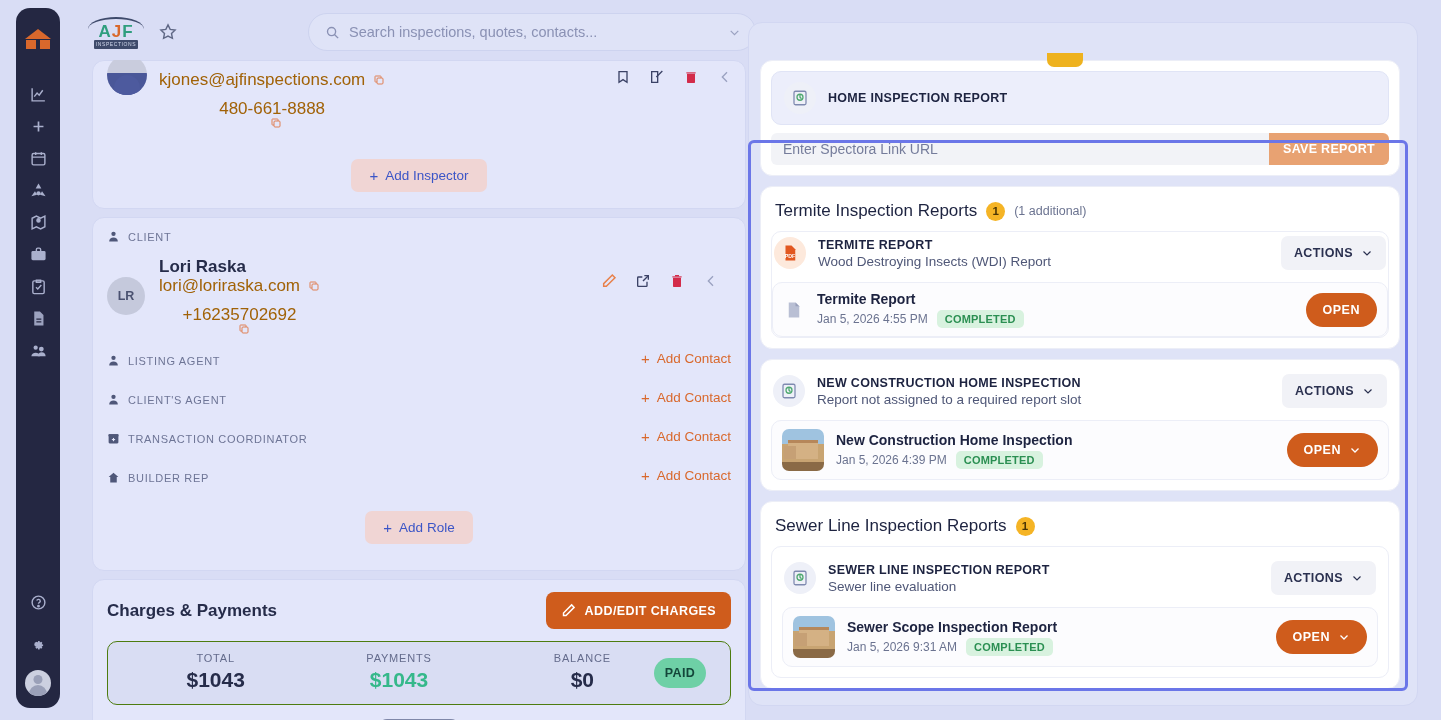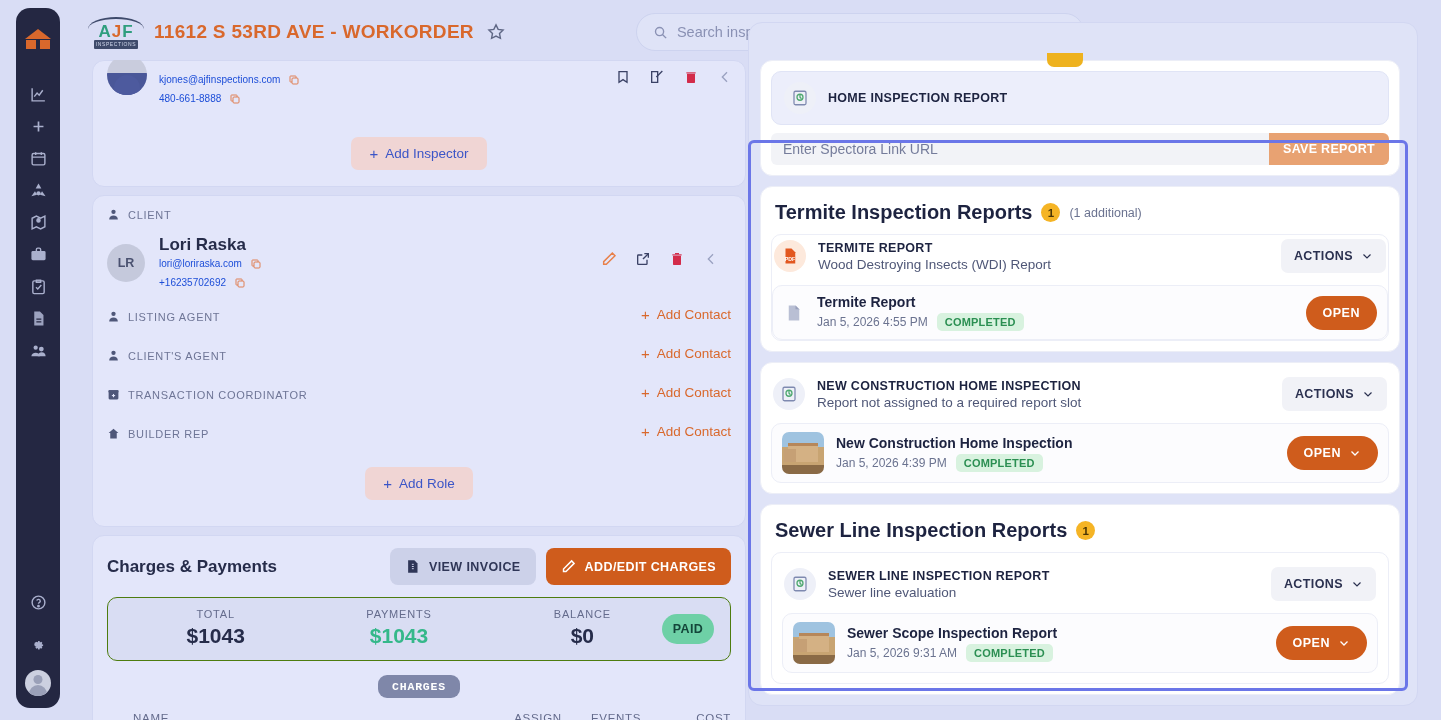--- a/index.html
+++ b/index.html
@@ -125,22 +125,22 @@
     width: 40px; height: 40px; border-radius: 50%;
     background: linear-gradient(#c9ccdd 0 45%, #4a5798 45% 100%);
     flex: none; overflow:hidden; position:relative;
     margin-top:-14px;
   }
   .insp-avatar::after{
     content:""; position:absolute; left:50%; top:20px; width:26px; height:22px;
     transform:translateX(-50%); border-radius:13px 13px 0 0; background:#4d5a9e;
   }
   .insp-info { margin-left: 12px; padding-top: 2px; }
-  .contact-line { display:flex; align-items:center; font-size:10px; color:#1d4ed8; line-height:17px; }
-  .contact-line + .contact-line { margin-top: 2px; }
+  .contact-line { display:flex; align-items:center; font-size:17px; color:#a16207; line-height:17px; }
+  .contact-line + .contact-line { margin-top: 12px; flex-direction: column; }
   .copy-ico { margin-left: 8px; color:#e08055; display:flex; cursor:pointer; }
   .copy-ico svg { width:12px; height:12px; }
   .card-actions { position:absolute; right:12px; top:8px; display:flex; align-items:center; gap:18px; }
   .card-actions .act { cursor:pointer; display:flex; color:#3b4266; }
   .card-actions .act svg { width:16px; height:16px; }
   .act-del { color:#d32b4a !important; }
   .act-chev { color:#9aa1c0 !important; }
   .act-pencil { color:#e8804a !important; }
 
   .pill-btn {
@@ -197,21 +197,21 @@
     display:flex; align-items:center; padding:10px 16px 12px 16px; position:relative;
   }
   .tot-cell { flex:1; text-align:center; }
   .tot-cell .lab { font-size:11px; letter-spacing:.8px; color:#646b8c; }
   .tot-cell .val { font-size:21px; font-weight:700; color:#262c4a; margin-top:4px; }
   .tot-cell .val.green { color:#35b88a; }
   .paid-badge {
     width:52px; height:30px; border-radius:15px; background:#6ed0a6; color:#14463a;
     font-size:12.5px; font-weight:700; letter-spacing:.4px;
     display:flex; align-items:center; justify-content:center;
-    position:absolute; right:16px; top:16px;
+    position:absolute; right:24px; top:16px;
   }
 
   .charges-tab-wrap { display:flex; justify-content:center; margin-top:14px; }
   .charges-tab {
     background:#7f87a9; color:#fff; font-size:11.5px; font-weight:700; letter-spacing:.8px;
     padding:5px 14px; border-radius:9px; cursor:pointer;font-family:Liberation Mono, monospace;
   }
   table.charges-table { width:100%; border-collapse:collapse; margin-top:8px; }
   table.charges-table th {
     font-size:11.5px; letter-spacing:.7px; color:#646b8c; font-weight:400;
@@ -260,21 +260,21 @@
     border-radius:6px 0 0 6px; font-family:inherit; font-size:14px; color:#3c4362; padding:0 12px;
   }
   .url-input::placeholder { color:#757c9b; }
   .save-report-btn {
     background:#e8a272; color:#fff; border:none; font-family:inherit;
     font-size:12.5px; font-weight:700; letter-spacing:.3px;
     height:32px; padding:0 14px; border-radius:0 6px 6px 0; cursor:pointer;
   }
 
   .grp-title-row { display:flex; align-items:center; gap:9px; padding:4px 2px 10px 4px; }
-  .grp-title { font-size:20px; font-weight:700; color:#1d2340; }
+  .grp-title { font-size:17px; font-weight:400; color:#1d2340; }
   .count-badge {
     background:#f5b425; color:#4a3505; font-size:11.5px; font-weight:700;
     min-width:19px; height:19px; border-radius:10px; padding:0 6px;
     display:flex; align-items:center; justify-content:center;
   }
   .grp-note { font-size:12.5px; color:#6b7390; }
 
   .sub-row {
     display:flex; align-items:center; border:1px solid #eceef7;
     border-radius:10px; padding:8px 10px; margin-top:8px; background:#fcfcfe;
@@ -409,21 +409,20 @@
 <div id="header">
   <div id="ajf-logo">
     <div class="peak"></div>
     <div class="letters">
       <span class="a">A</span>
         <span class="j">J</span>
         <span class="f">F</span>
     </div>
     <div class="tag">INSPECTIONS</div>
   </div>
-  <div id="wo-title">11612 S 53RD AVE - WORKORDER</div>
   <div id="star-btn">
     <svg viewBox="0 0 24 24" fill="none" stroke="currentColor" stroke-width="1.7">
         <path d="M12 3.5l2.6 5.4 5.9.8-4.3 4.1 1.1 5.8L12 16.9l-5.3 2.7 1.1-5.8L3.5 9.7l5.9-.8z"></path>
       </svg>
   </div>
   <div id="searchbar">
     <span class="s-ico">
       <svg viewBox="0 0 24 24" fill="none" stroke="currentColor" stroke-width="2.2">
           <circle cx="10.5" cy="10.5" r="6.5"></circle>
           <path d="M15.5 15.5L21 21"></path>
@@ -630,27 +629,20 @@
         <span class="plus">+</span>
         <span>Add Role</span>
       </button>
     </div>
   </div>
 
   <div class="panel charges-card">
     <div class="charges-head">
       <div class="charges-title">Charges &amp; Payments</div>
       <div class="charges-btns">
-        <button class="btn-invoice">
-          <svg viewBox="0 0 24 24" fill="currentColor">
-              <path d="M5 2h10l5 5v15H5z"></path>
-              <path d="M11 8.5h3M11 12h3M11 15.5h3" stroke="#ccd1e9" stroke-width="1.6"></path>
-            </svg>
-          <span>VIEW INVOICE</span>
-        </button>
         <button class="btn-addedit">
           <svg viewBox="0 0 24 24" fill="none" stroke="currentColor" stroke-width="2.3">
               <path d="M17 3l4 4L8 20H4v-4z"></path>
             </svg>
           <span>ADD/EDIT CHARGES</span>
         </button>
       </div>
     </div>
 
     <div class="totals">

